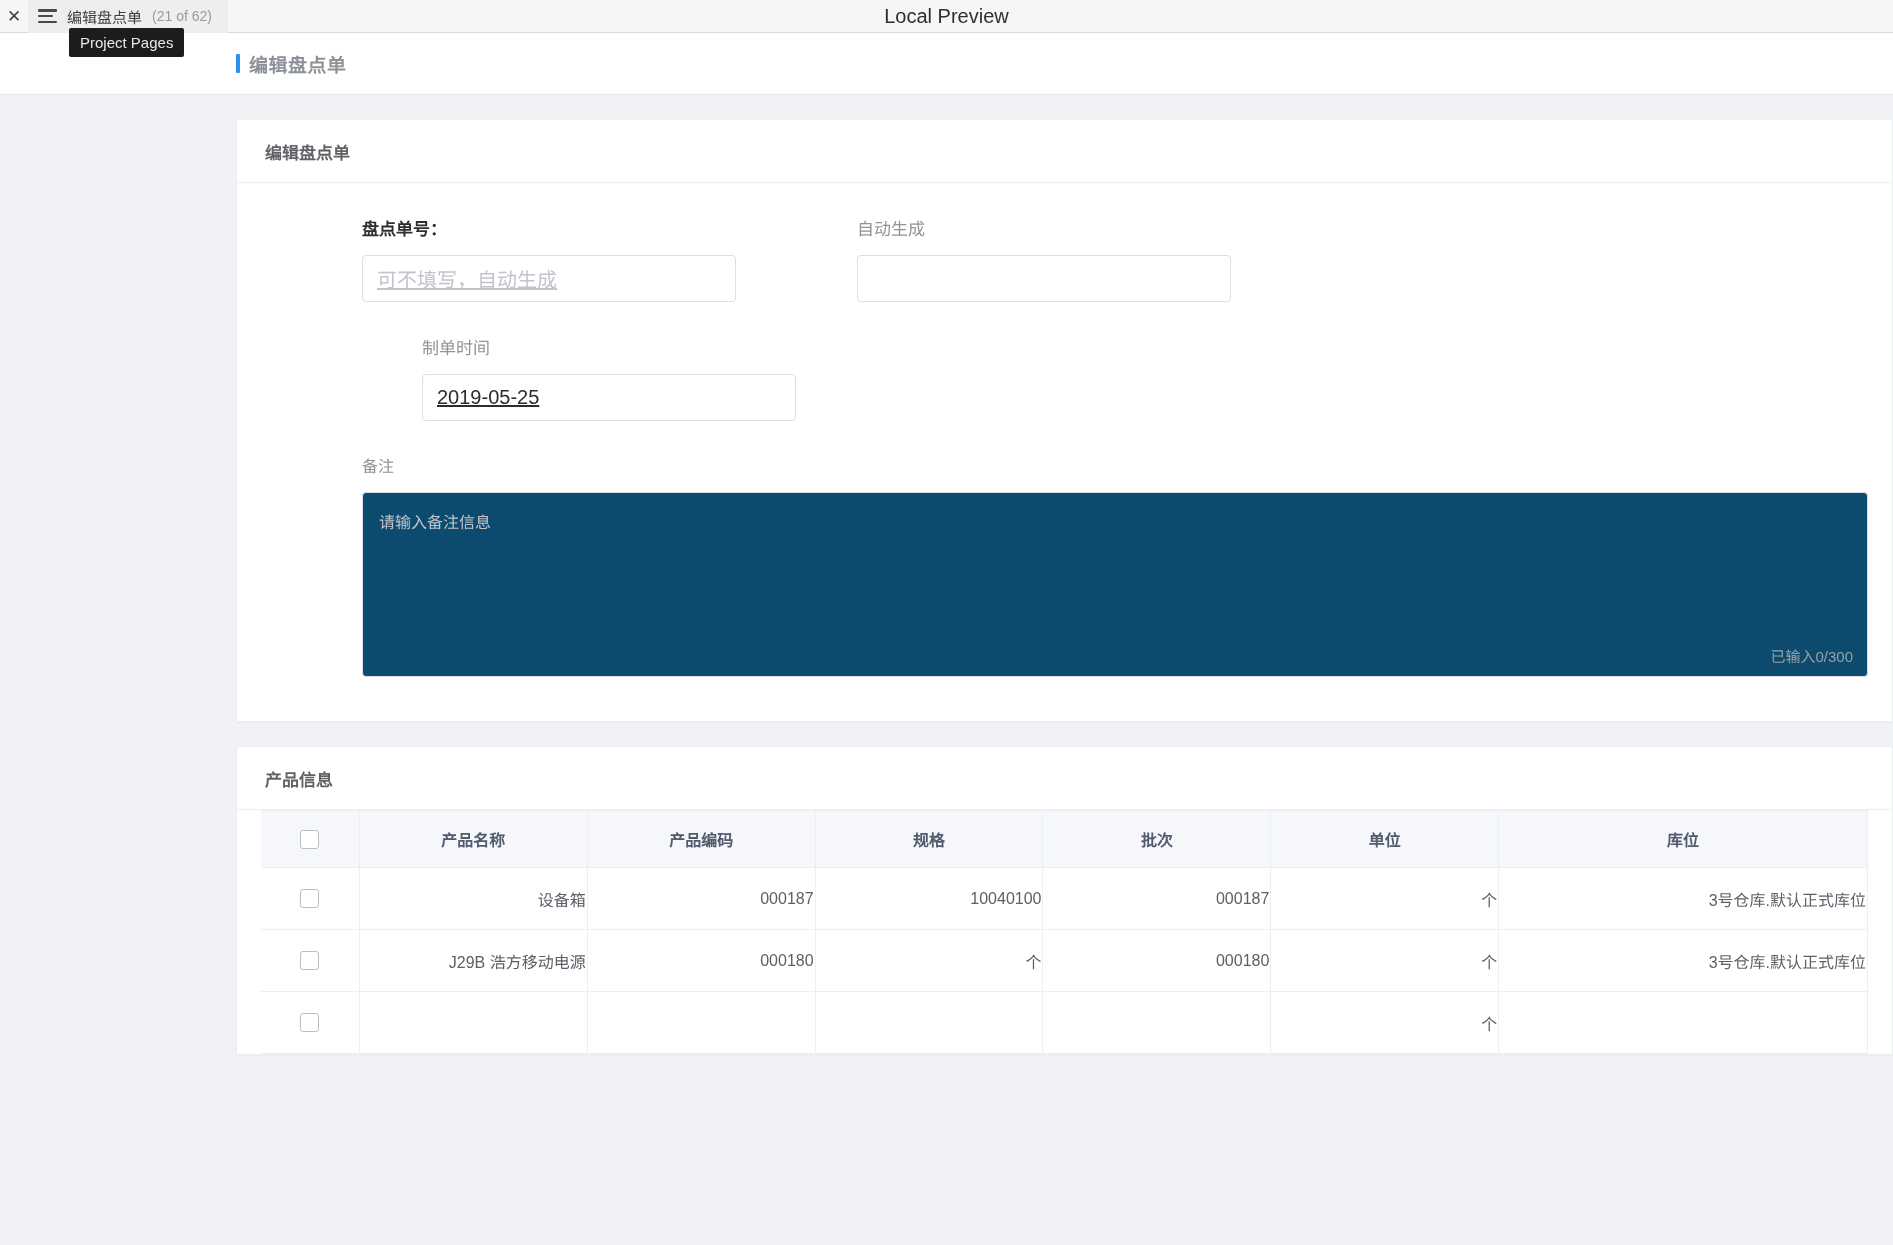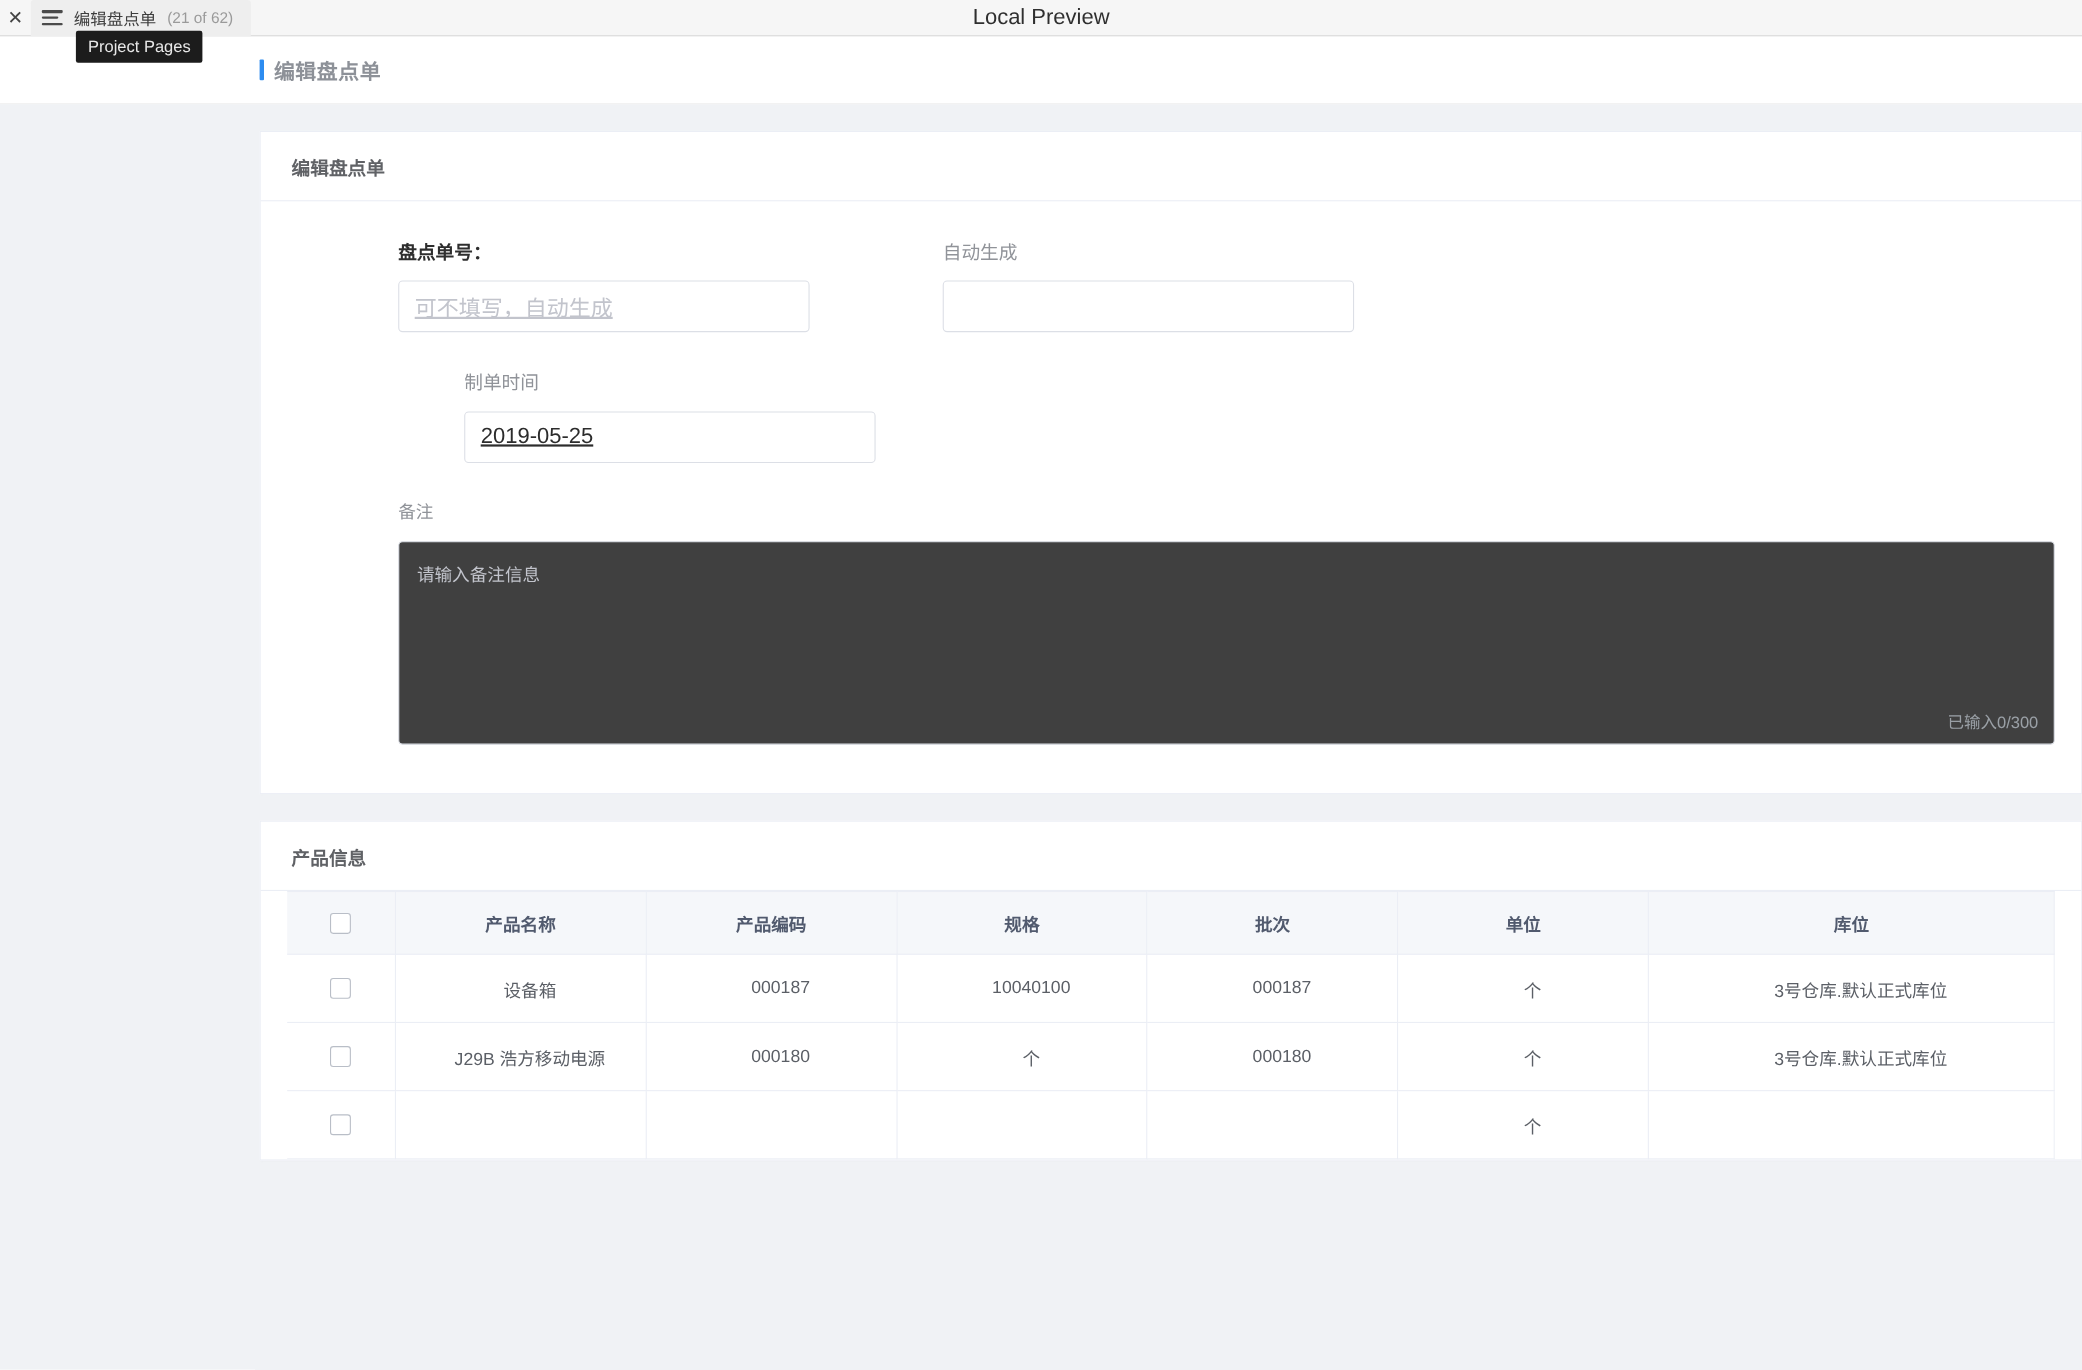--- a/index.html
+++ b/index.html
@@ -224,21 +224,21 @@
   .remark-label {
     font-size: 16px;
     color: #909399;
     margin-bottom: 17px;
     line-height: 1;
   }
   .textarea-wrap {
     position: relative;
     border: 1px solid #dcdfe6;
     border-radius: 4px;
-    background: #404040;
+    background: #0c4a6e;
     height: 185px;
     margin-right: 24px;
     box-sizing: border-box;
   }
   .textarea-ph {
     position: absolute;
     left: 16px;
     top: 16px;
     font-size: 16px;
     color: #c2c4cc;
@@ -271,21 +271,21 @@
     font-weight: bold;
     color: #515a6e;
     text-align: center;
     border-top: 1px solid #ebeef5;
   }
   .table td {
     height: 62px;
     font-size: 16px;
     color: #5b5f66;
     padding-left: 18px;
-    text-align: center;
+    text-align: right;
     background: #fff;
   }
   .table th.col-check, .table td.col-check {
     width: 88px;
     text-align: center;
     padding-left: 0;
   }
   .col-name   { width: 204px; }
   .col-code   { width: 204px; }
   .col-spec   { width: 204px; }

